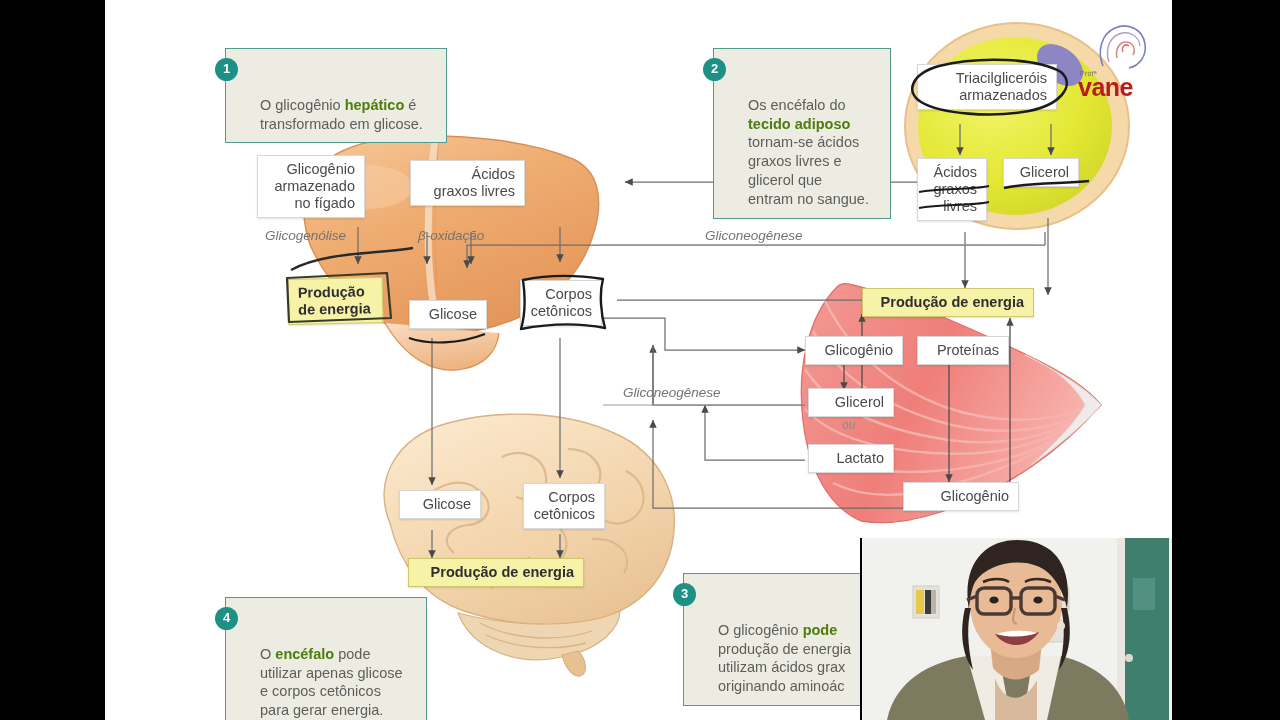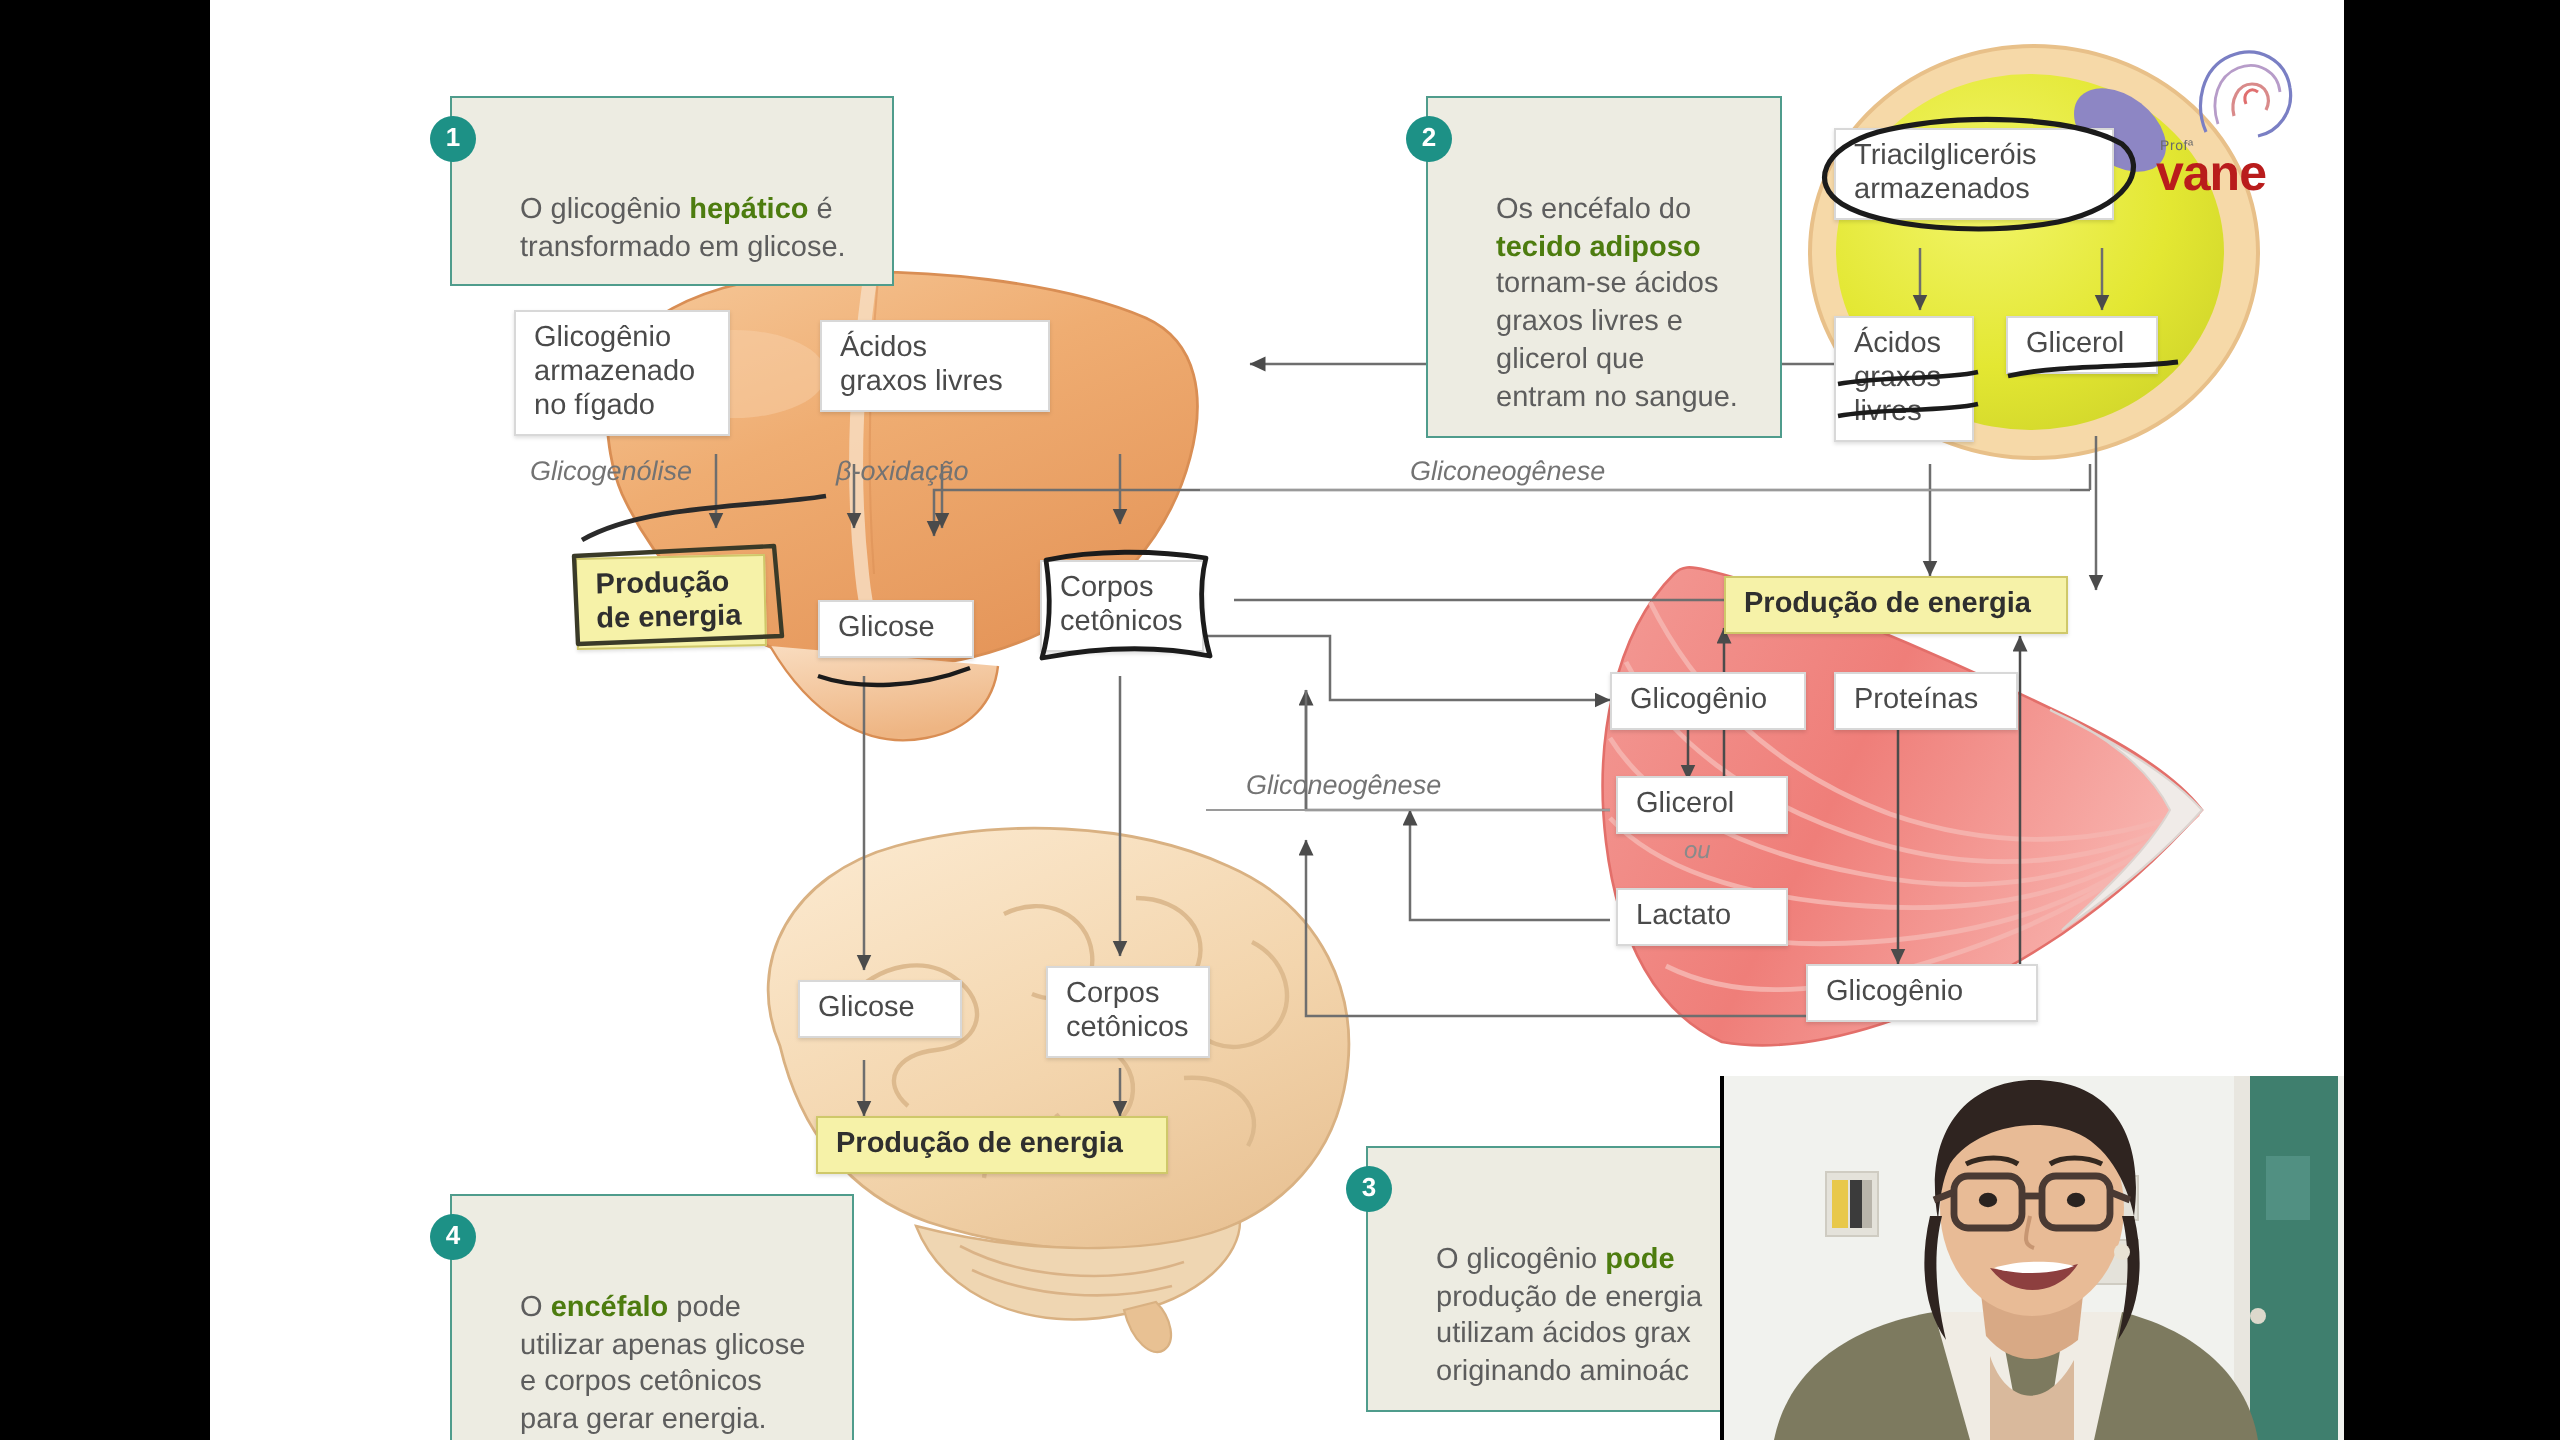--- a/index.html
+++ b/index.html
@@ -39,21 +39,21 @@
   #wires { position: absolute; left: 0; top: 0; width: 1067px; height: 720px; pointer-events: none; }
 
   
   .lbl {
     position: absolute;
     background: #ffffff;
     border: 1px solid #d8d8d8;
     color: #4a4a4a;
     font-size: 14.5px;
     line-height: 1.18;
-    text-align: left;
+    text-align: right;
     padding: 5px 9px;
     white-space: pre-line;
     box-shadow: 0 1px 2px rgba(0,0,0,.13);
   }
   .lbl.energy {
     background: #f6f2a8;
     border: 1px solid #cfc86a;
     color: #2f2f2f;
     font-weight: bold;
   }

